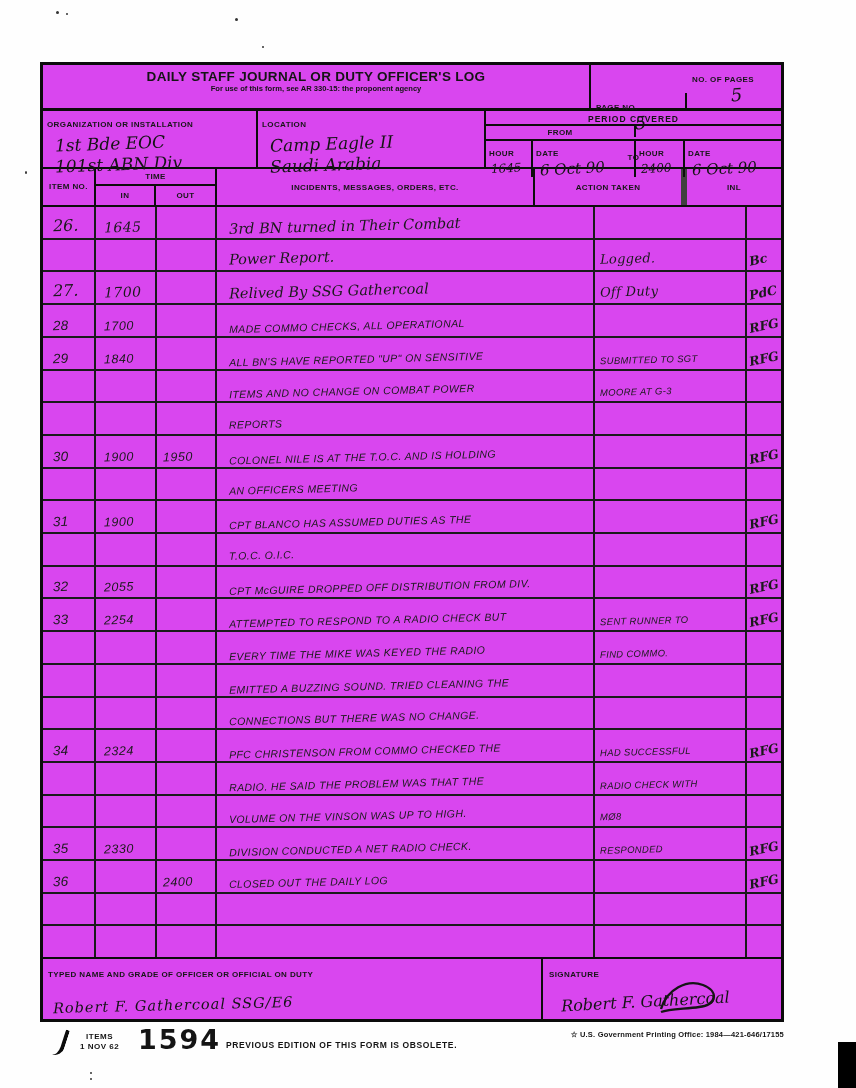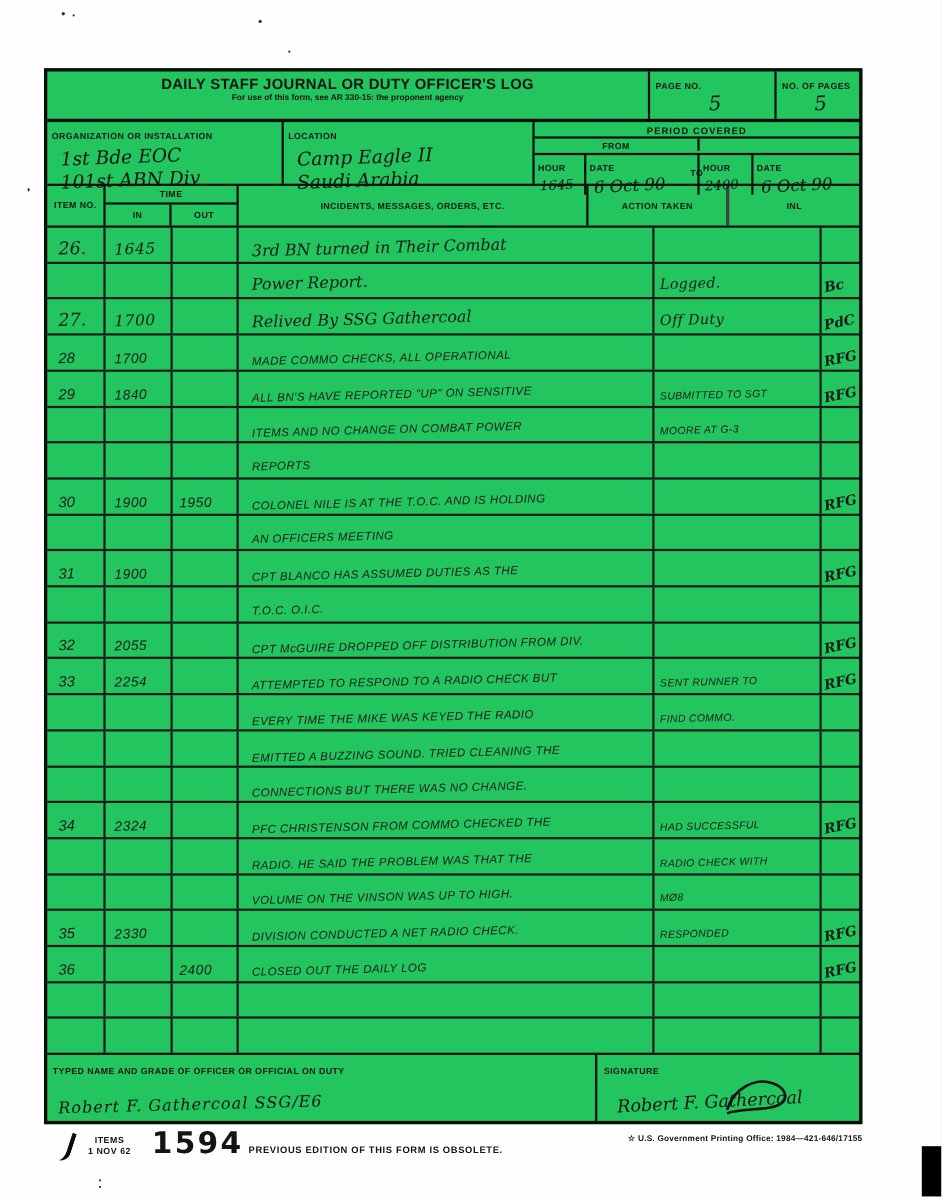--- a/index.html
+++ b/index.html
@@ -10,32 +10,32 @@
     background: #fefefe;
     font-family: "Liberation Sans", sans-serif;
     color: #141414;
     overflow: hidden;
   }
   .form-box {
     position: absolute; left: 40px; top: 62px;
     width: 744px; height: 960px;
     border: 3px solid #0c0c0c;
     display: flex; flex-direction: column;
-    background: #22c55e;
+    background: #d946ef;
   }
   .lbl { font-size: 8px; font-weight: 700; letter-spacing: .4px; color:#161616; }
   .row { display: flex; }
   .cell { position: relative; }
 
   
   .title-row { height: 46px; border-bottom: 3px solid #0c0c0c; }
   .title-cell { width: 548px; border-right: 2px solid #0c0c0c; text-align: center; padding-top: 4px; }
   .form-title { font-size: 13.5px; font-weight: 800; letter-spacing: .3px; }
   .form-sub { font-size: 7.6px; font-weight: 700; line-height: 1.2; }
-  .pageno-cell { width: 115px; border-right: 2px solid #0c0c0c; padding: 3px 0 0 5px; }
+  .pageno-cell { width: 96px; border-right: 2px solid #0c0c0c; padding: 3px 0 0 5px; margin-top: 28px; }
   .pages-cell { flex: 1; padding: 3px 0 0 5px; }
   .hw { font-style: italic; display: inline-block; transform: rotate(-1.5deg); white-space: nowrap; color:#1a1a1a; }
   .pageno-val { font-family:"DejaVu Serif",serif; font-style:italic; font-size: 18px; display:block; text-align:center; margin-top: -2px; transform: rotate(-4deg); }
 
   
   .org-row { height: 58px; border-bottom: 2px solid #0c0c0c; }
   .org-cell { width: 215px; border-right: 2px solid #0c0c0c; padding: 2px 0 0 4px; overflow: visible; }
   .loc-cell { width: 228px; border-right: 2px solid #0c0c0c; padding: 2px 0 0 4px; overflow: visible; }
   .org-hw { font-family:"DejaVu Serif",serif; font-style: italic; font-size: 17px; line-height: 1.1; transform: rotate(-2deg); margin: 2px 0 0 8px; white-space: nowrap; }
   .period-cell { flex: 1; display: flex; flex-direction: column; }
@@ -55,21 +55,21 @@
   
   .colhdr-row { height: 38px; border-bottom: 2px solid #0c0c0c; }
   .ch { display: flex; align-items: center; justify-content: center; text-align: center; }
   .ch-item { width: 53px; border-right: 2px solid #0c0c0c; flex-direction: column; line-height: 1.25; }
   .ch-time { width: 121px; border-right: 2px solid #0c0c0c; display: flex; flex-direction: column; }
   .ch-time-top { height: 17px; border-bottom: 2px solid #0c0c0c; display:flex; align-items:center; justify-content:center; }
   .ch-time-bot { flex: 1; display: flex; }
   .ch-in { width: 60px; border-right: 2px solid #0c0c0c; display:flex; align-items:center; justify-content:center; }
   .ch-out { flex: 1; display:flex; align-items:center; justify-content:center; }
   .ch-inc { width: 318px; border-right: 2px solid #0c0c0c; }
-  .ch-act { width: 128px; border-right: 3px solid #404040; }
+  .ch-act { width: 152px; border-right: 6px solid #404040; }
   .ch-inl { flex: 1; }
 
   
   .journal { height: 752px; display: flex; flex-direction: column; }
   .jrow { flex: 1; display: flex; border-bottom: 2px solid #1a1a1a; }
   .jrow:last-child { border-bottom: 2px solid #0c0c0c; }
   .jcell { display: flex; align-items: flex-end; overflow: visible; }
   .c-item { width: 53px; border-right: 2px solid #1a1a1a; padding: 0 0 3px 10px; }
   .c-in   { width: 61px; border-right: 2px solid #1a1a1a; padding: 0 0 3px 8px; }
   .c-out  { width: 60px; border-right: 2px solid #1a1a1a; padding: 0 0 3px 6px; }

